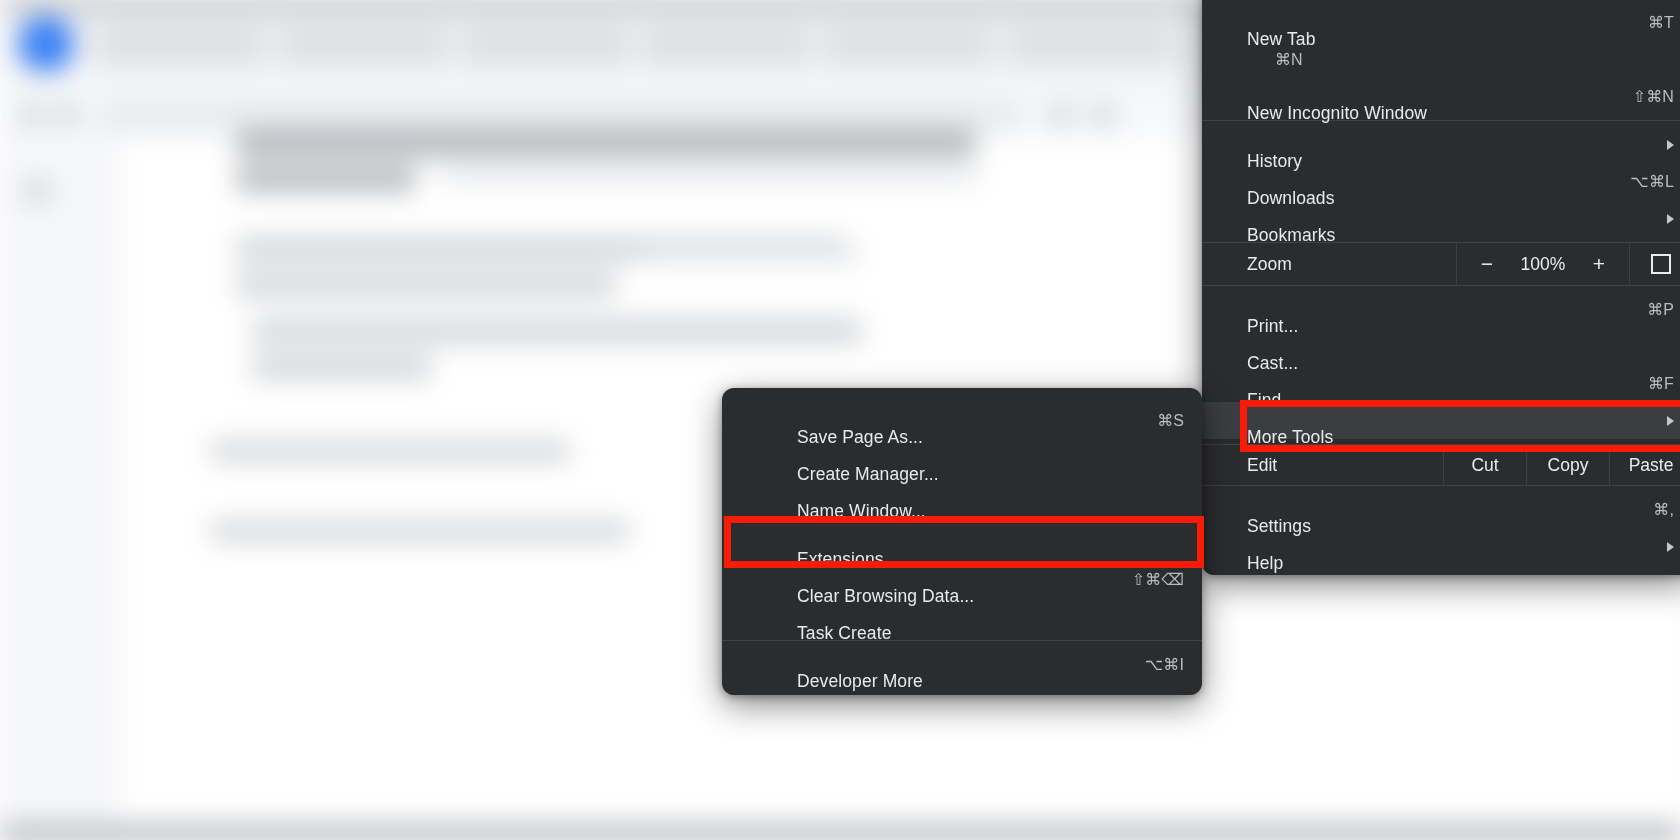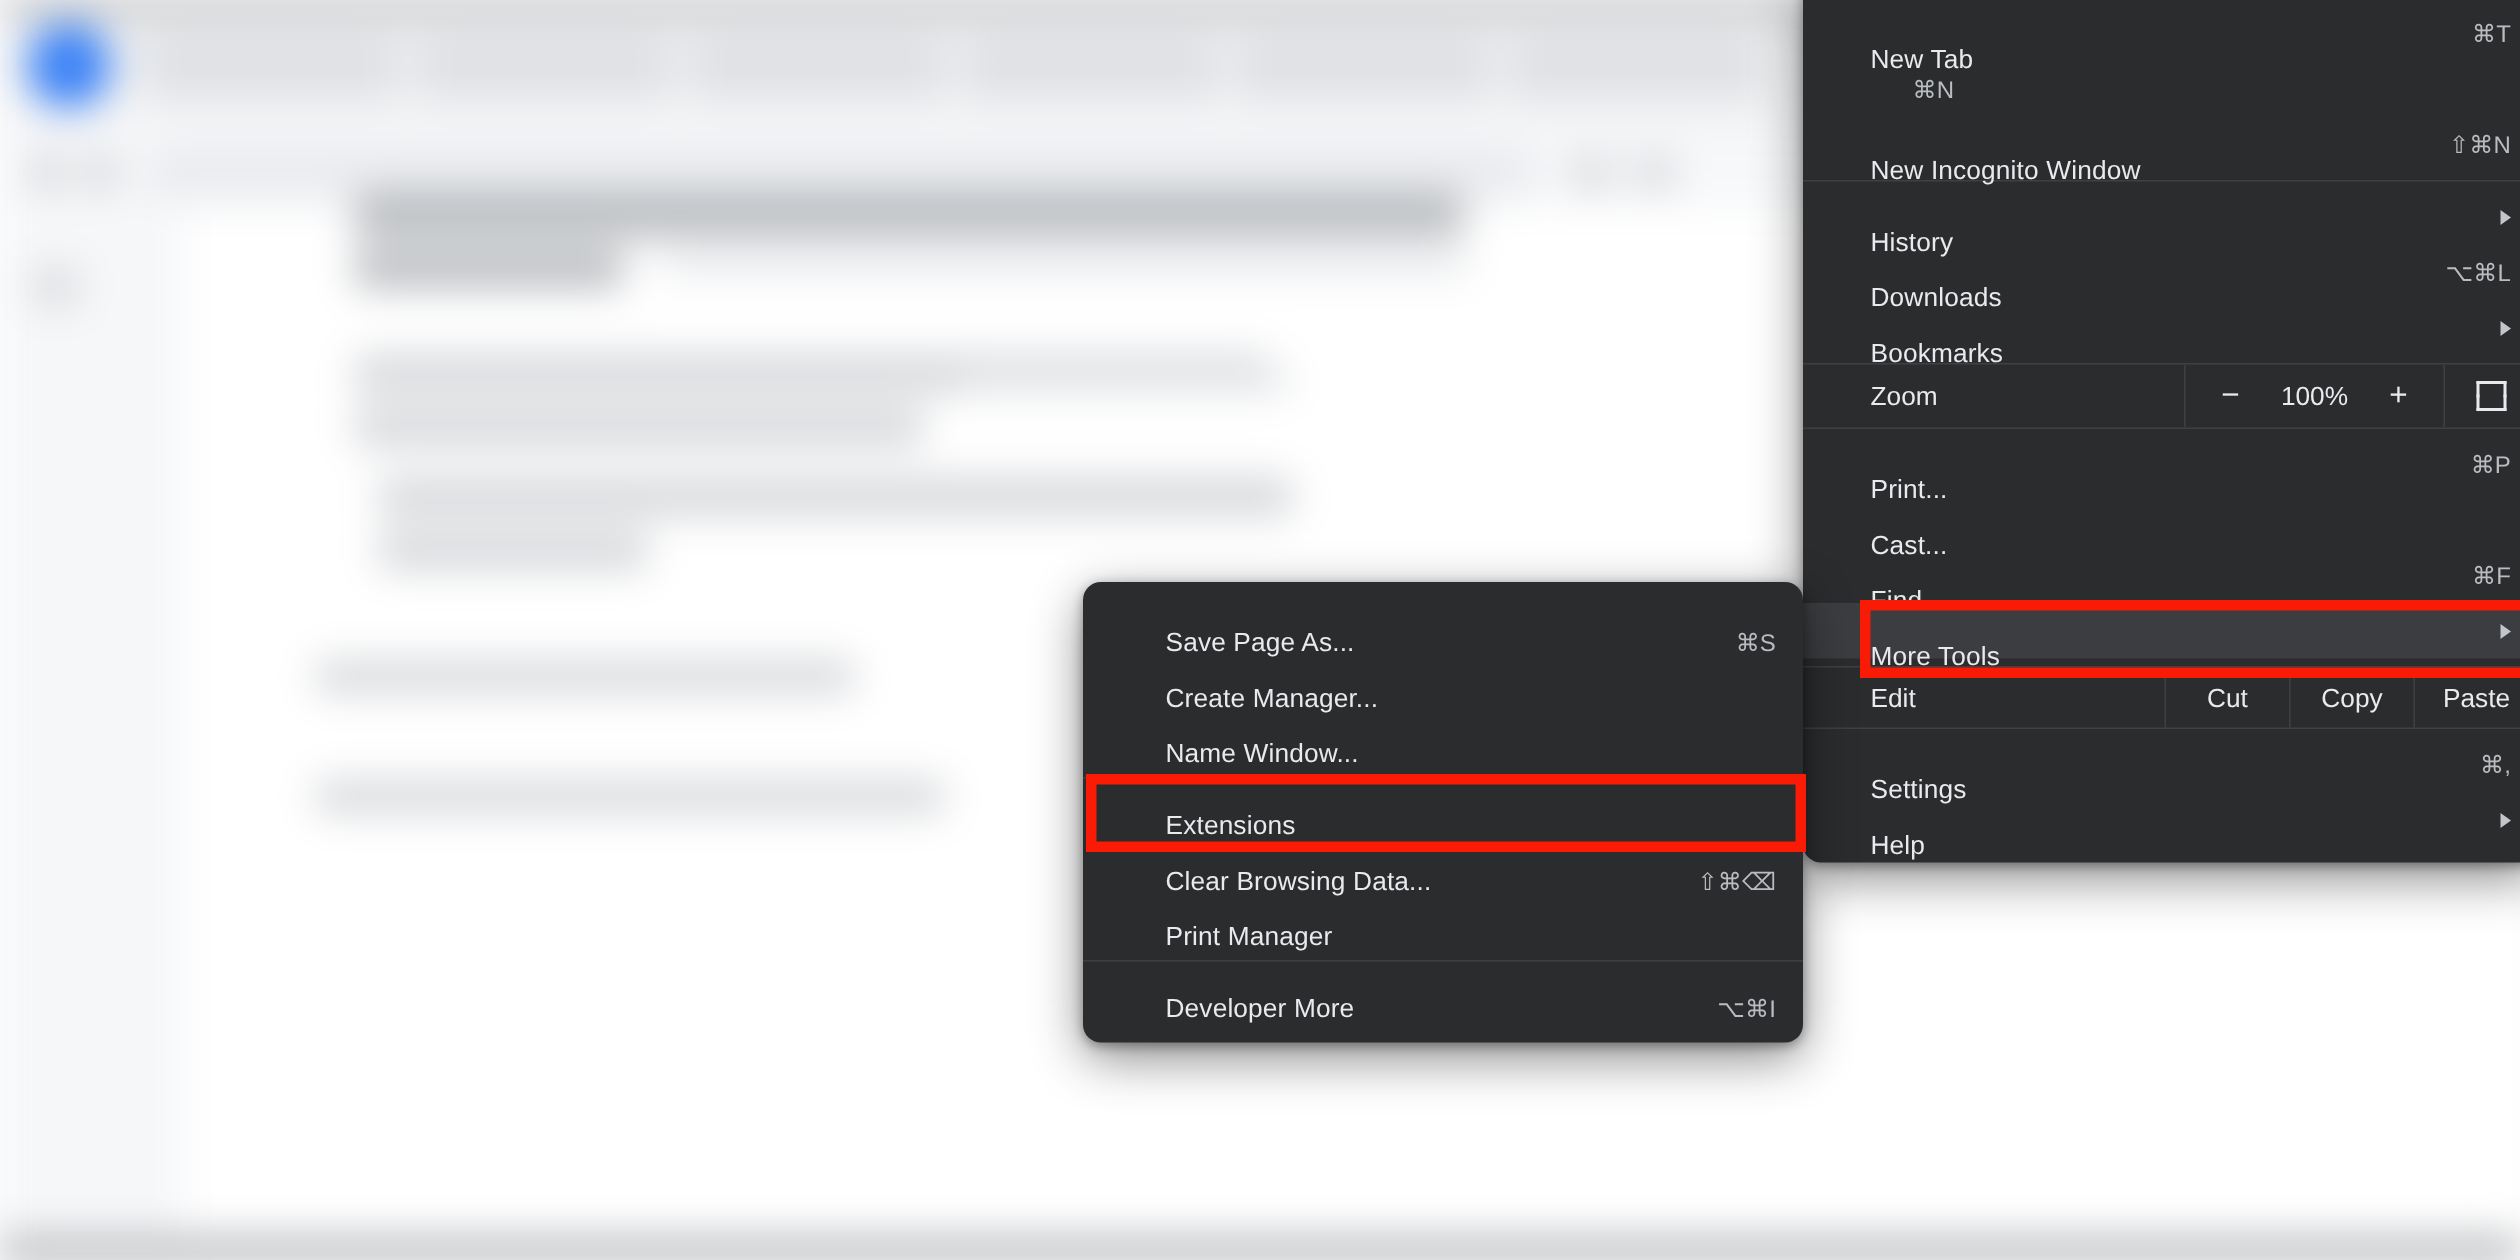--- a/index.html
+++ b/index.html
@@ -223,21 +223,21 @@
   }
 
   
   #more-tools-submenu {
     left: 722px;
     top: 388px;
     width: 480px;
     padding: 14px 0 12px 0;
     border-radius: 12px;
   }
-  #more-tools-submenu .menu-item { height: 37px; font-size: 17.5px; padding-left: 55px; align-items: flex-end; }
+  #more-tools-submenu .menu-item { height: 37px; font-size: 17.5px; padding-left: 75px; }
 
   
   .red-box {
     position: absolute;
     border: 7px solid #f91b05;
     box-sizing: border-box;
     z-index: 40;
     pointer-events: none;
   }
   #red-box-more-tools { left: 1240px; top: 400px; width: 466px; height: 52px; }
@@ -384,21 +384,21 @@
 
   <div class="menu-item">
     <span class="label">Extensions</span>
     <span class="accel"></span>
   </div>
   <div class="menu-item">
     <span class="label">Clear Browsing Data...</span>
     <span class="accel">⇧⌘⌫</span>
   </div>
   <div class="menu-item">
-    <span class="label">Print Manager</span>
+    <span class="label">Task Create</span>
     <span class="accel"></span>
   </div>
 
   <div class="menu-sep"></div>
 
   <div class="menu-item">
     <span class="label">Developer More</span>
     <span class="accel">⌥⌘I</span>
   </div>
 </div>

